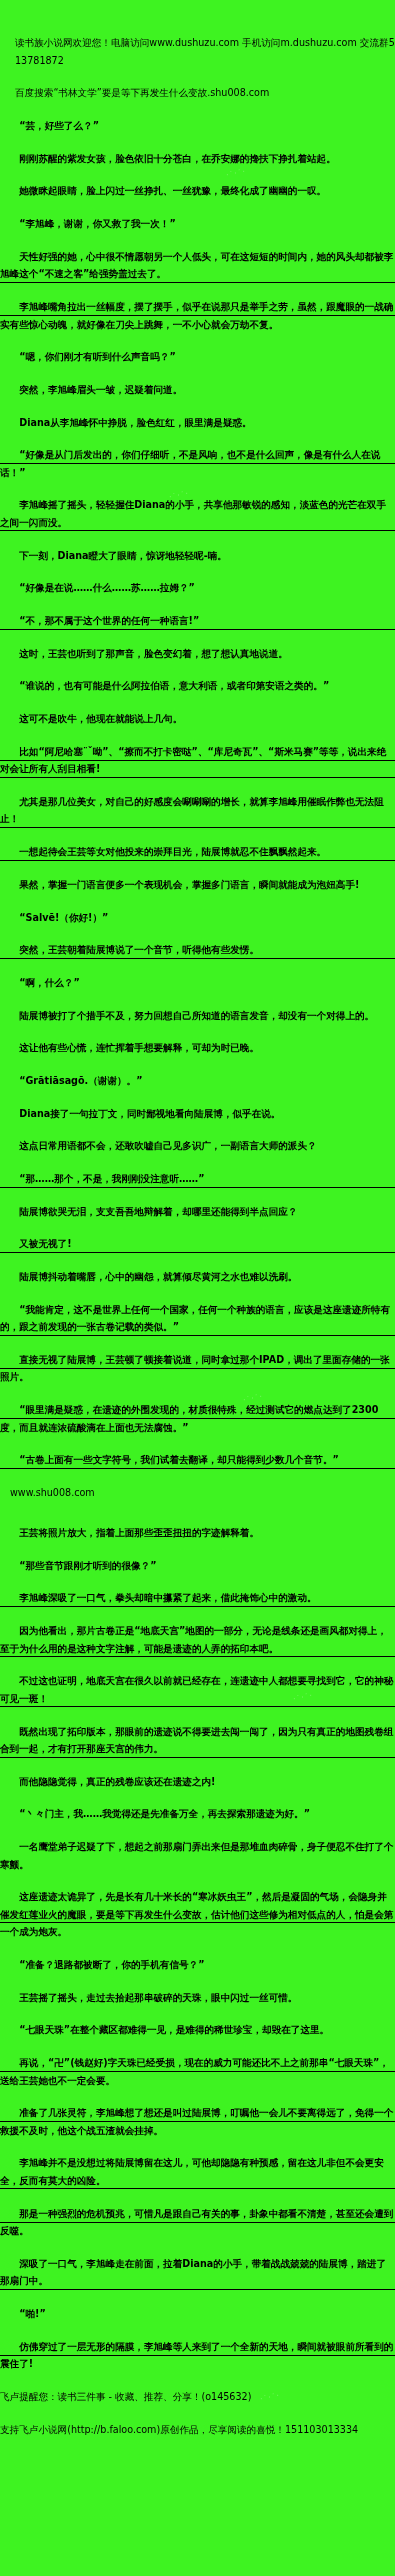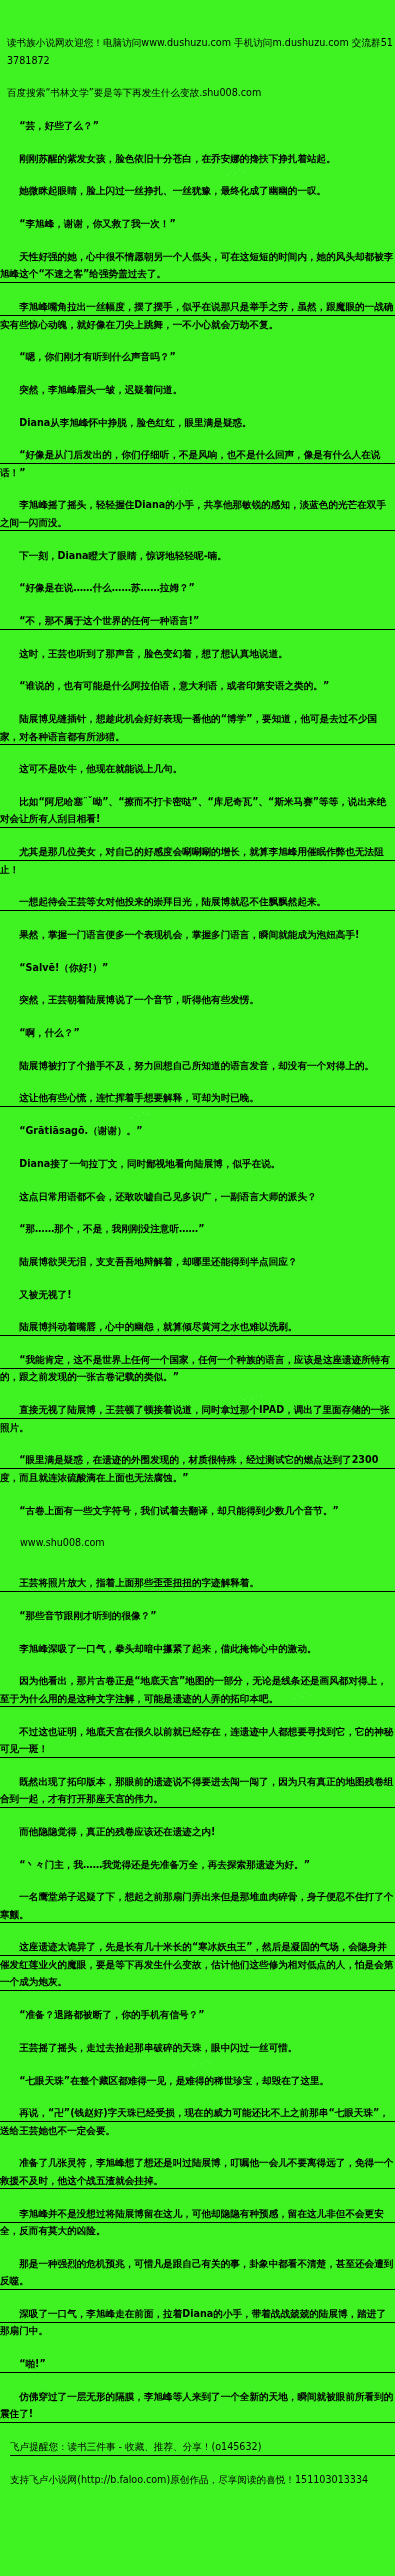--- a/index.html
+++ b/index.html
@@ -26,31 +26,30 @@
   
   p.body {
     text-indent: 2em;
     background-image: repeating-linear-gradient(to bottom, transparent 0px, transparent 17px, #000000 17px, #000000 17.5px);
     font-weight: bold;
   }
   
   p.notice {
     text-indent: 0;
     background-image: repeating-linear-gradient(to bottom, transparent 0px, transparent 17px, #000000 17px, #000000 17.5px);
-    margin-left: 10px;
   }
   
   p.header {
     text-indent: 0;
-    padding-left: 7px;
+    padding-left: 15px;
     background: none;
   }
   p.subheader {
     text-indent: 0;
-    padding-left: 20px;
+    padding-left: 10px;
     background: none;
     margin: 9px 0 22.6px 0;
   }
   
   .wm {
     position: absolute;
     color: rgba(255,255,255,0.45);
     font-size: 6.2px;
     letter-spacing: 1.7px;
     transform: rotate(-12deg);
@@ -74,21 +73,20 @@
       <p class="body">“嗯，你们刚才有听到什么声音吗？”</p>
       <p class="body">突然，李旭峰眉头一皱，迟疑着问道。</p>
       <p class="body">Diana从李旭峰怀中挣脱，脸色红红，眼里满是疑惑。</p>
       <p class="body">“好像是从门后发出的，你们仔细听，不是风响，也不是什么回声，像是有什么人在说话！”</p>
       <p class="body">李旭峰摇了摇头，轻轻握住Diana的小手，共享他那敏锐的感知，淡蓝色的光芒在双手之间一闪而没。</p>
       <p class="body">下一刻，Diana瞪大了眼睛，惊讶地轻轻呢-喃。</p>
       <p class="body">“好像是在说……什么……苏……拉姆？”</p>
       <p class="body">“不，那不属于这个世界的任何一种语言!”</p>
       <p class="body">这时，王芸也听到了那声音，脸色变幻着，想了想认真地说道。</p>
       <p class="body">“谁说的，也有可能是什么阿拉伯语，意大利语，或者印第安语之类的。”</p>
-      <p class="body">陆展博见缝插针，想趁此机会好好表现一番他的“博学”，要知道，他可是去过不少国家，对各种语言都有所涉猎。</p>
       <p class="body">这可不是吹牛，他现在就能说上几句。</p>
       <p class="body">比如“阿尼哈塞¨ˇ呦”、“擦而不打卡密哒”、“库尼奇瓦”、“斯米马赛”等等，说出来绝对会让所有人刮目相看!</p>
       <p class="body">尤其是那几位美女，对自己的好感度会唰唰唰的增长，就算李旭峰用催眠作弊也无法阻止！</p>
       <p class="body">一想起待会王芸等女对他投来的崇拜目光，陆展博就忍不住飘飘然起来。</p>
       <p class="body">果然，掌握一门语言便多一个表现机会，掌握多门语言，瞬间就能成为泡妞高手!</p>
       <p class="body">“Salvē!（你好!）”</p>
       <p class="body">突然，王芸朝着陆展博说了一个音节，听得他有些发愣。</p>
       <p class="body">“啊，什么？”</p>
       <p class="body">陆展博被打了个措手不及，努力回想自己所知道的语言发音，却没有一个对得上的。</p>
       <p class="body">这让他有些心慌，连忙挥着手想要解释，可却为时已晚。</p>

